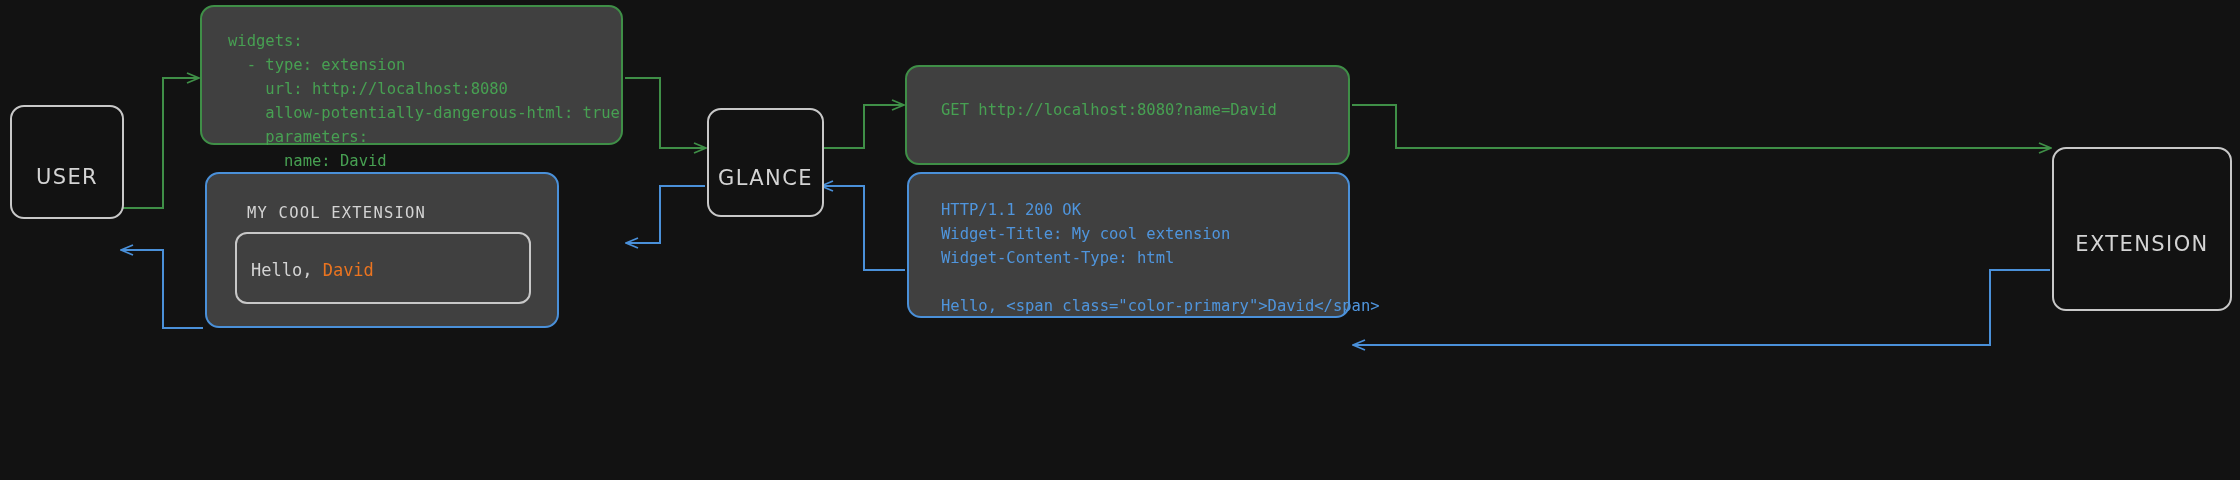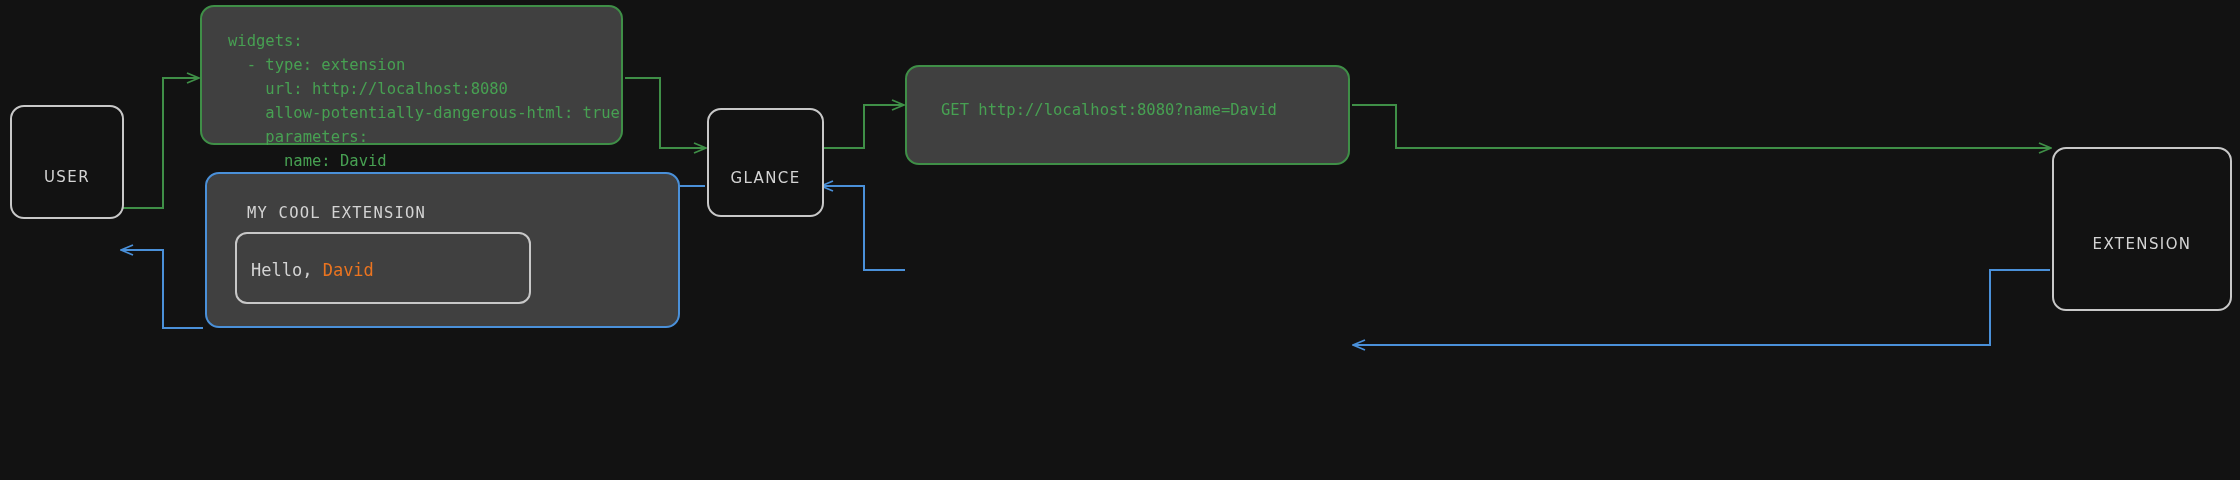--- a/index.html
+++ b/index.html
@@ -4,21 +4,21 @@
 <style>
   html,body{margin:0;padding:0;background:#121212;}
   body{width:2240px;height:480px;overflow:hidden;
        font-family:"DejaVu Sans Mono","Liberation Mono",monospace;}
   #stage{position:relative;width:2240px;height:480px;background:#121212;}
 
   svg.wires{position:absolute;left:0;top:0;width:2240px;height:480px;pointer-events:none;}
 
   .node{position:absolute;border:2px solid #c8c8c8;border-radius:14px;
         background:#121212;display:flex;align-items:center;justify-content:center;}
-  .node-label{color:#d4d4d4;font-size:15px;letter-spacing:1.4px;
+  .node-label{color:#d4d4d4;font-size:21px;letter-spacing:1.4px;
               font-family:"DejaVu Sans","Liberation Sans",sans-serif;margin-top:30px;}
 
   .msgbox{position:absolute;border:2px solid;border-radius:14px;background:#404040;
           box-sizing:border-box;}
   .msgbox.green{border-color:#3f8f47;}
   .msgbox.blue{border-color:#4a90d9;}
 
   pre.code{margin:0;white-space:pre;font-size:15.5px;line-height:1.55;
            font-family:"DejaVu Sans Mono","Liberation Mono",monospace;}
   pre.code.green{color:#47a052;}
@@ -88,21 +88,28 @@
     url: http://localhost:8080
     allow-potentially-dangerous-html: true
     parameters:
       name: David</pre>
   </div>
 
   <div class="msgbox green" style="left:905px;top:65px;width:445px;height:100px;">
     <pre class="code green get-inner">GET http://localhost:8080?name=David</pre>
   </div>
 
+  <div class="msgbox blue" style="left:907px;top:172px;width:443px;height:146px;">
+    <pre class="code blue resp-inner">HTTP/1.1 200 OK
+Widget-Title: My cool extension
+Widget-Content-Type: html
 
-  <div class="msgbox blue" style="left:205px;top:172px;width:475px;height:156px;text-decoration:underline;">
+Hello, &lt;span class="color-primary"&gt;David&lt;/span&gt;</pre>
+  </div>
+
+  <div class="msgbox blue" style="left:205px;top:172px;width:354px;height:156px;text-decoration:underline;">
     <div class="widget-title">MY COOL EXTENSION</div>
     <div class="widget-card">
       <div class="widget-card-text"><span>Hello, </span><span class="accent">David</span></div>
     </div>
   </div>
 
 </div>
 
 </body></html>

